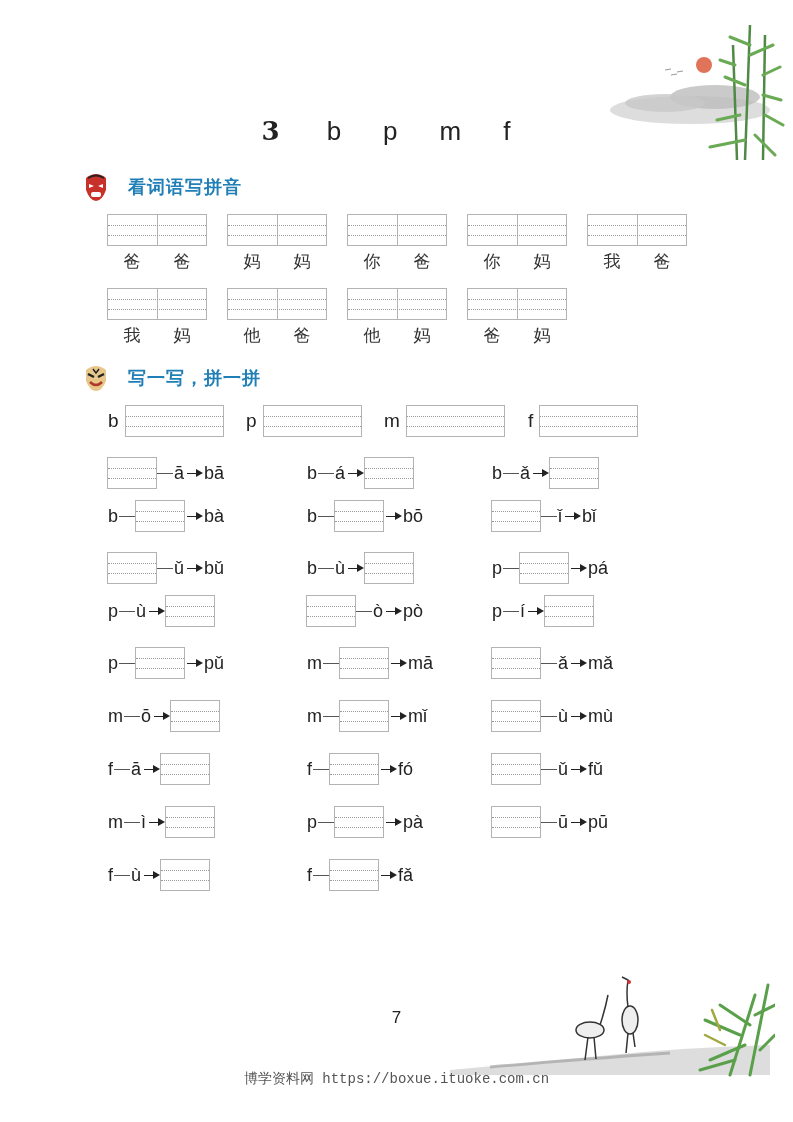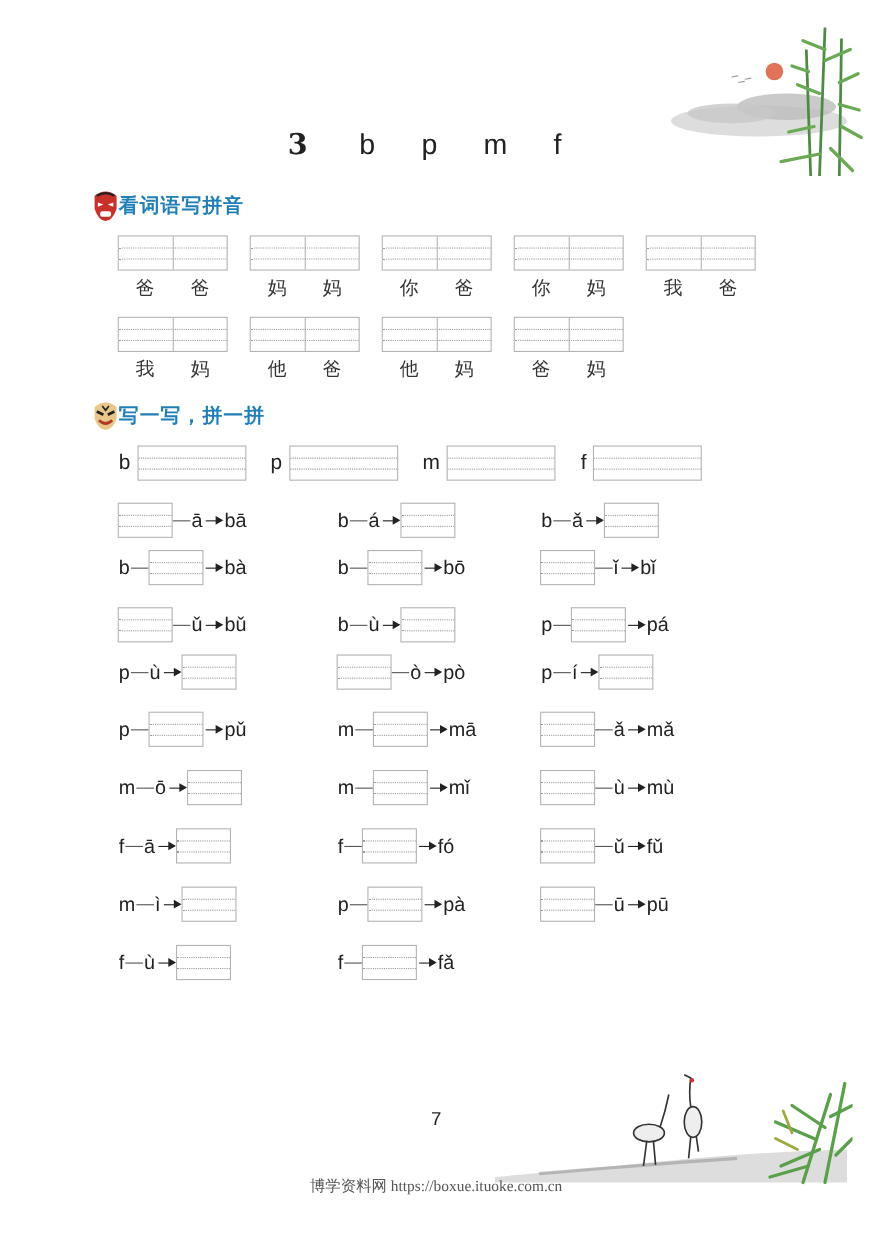--- a/index.html
+++ b/index.html
@@ -9,21 +9,21 @@
 
   
   .title { position:absolute; top:116px; left:0; width:793px; text-align:center;
            font-size:26px; color:#222; }
   .title .num { font-family:"DejaVu Serif", serif; font-weight:bold; margin-right:26px; }
   .title .ltr { font-family:"Liberation Sans", sans-serif; margin:0 21px; font-weight:normal; }
 
   
   .section-head { position:absolute; left:84px; display:flex; align-items:center; }
   .section-head .text { font-family:Liberation Serif, serif; font-weight:bold;
-                        color:#1f7fb6; font-size:18px; letter-spacing:1px; margin-left:0; }
+                        color:#1f7fb6; font-size:18px; letter-spacing:1px; margin-left:20px; }
 
   
   .vocab { position:absolute; width:100px; }
   .vbox { position:relative; width:98px; height:30px; border:1px solid #b3b3b3; display:flex; }
   .vbox .cell { flex:1; position:relative; }
   .vbox .cell + .cell { border-left:1px solid #b3b3b3; }
   .dline { position:absolute; left:0; right:0; border-top:1px dotted #9a9a9a; }
   .vchars { display:flex; justify-content:space-around; margin-top:4px;
             font-family:"DejaVu Serif", serif; font-size:17px; color:#333; }
 
@@ -38,21 +38,21 @@
   .sbox { position:relative; width:48px; height:30px; border:1px solid #b3b3b3; }
   .line { display:inline-block; width:16px; height:1px; background:#555; }
   .arrow { display:inline-block; position:relative; width:14px; height:1px; background:#222; margin-left:2px; margin-right:2px; }
   .arrow::after { content:""; position:absolute; right:-2px; top:-4px; border-left:7px solid #222;
                   border-top:4px solid transparent; border-bottom:4px solid transparent; }
   .tok { padding:0 1px; }
 
   .page-num { position:absolute; top:1008px; left:0; width:793px; text-align:center;
               font-family:"Liberation Sans", sans-serif; font-size:17px; color:#222; }
   .watermark { position:absolute; top:1070px; left:0; width:793px; text-align:center;
-               font-family:Liberation Serif, serif; font-size:14px; color:#555; }
+               font-family:Liberation Mono, monospace; font-size:14px; color:#555; }
 </style>
 </head>
 <body>
 
 <svg class="abs" style="left:605px;top:15px" width="180" height="150" viewBox="0 0 180 150">
   <ellipse cx="85" cy="95" rx="80" ry="14" fill="#d4d4d4" opacity="0.8"></ellipse>
   <ellipse cx="110" cy="82" rx="45" ry="12" fill="#bdbdbd" opacity="0.8"></ellipse>
   <ellipse cx="60" cy="88" rx="40" ry="9" fill="#c8c8c8" opacity="0.8"></ellipse>
   <circle cx="99" cy="50" r="8" fill="#e0745a"></circle>
   <g stroke="#999" stroke-width="1">

